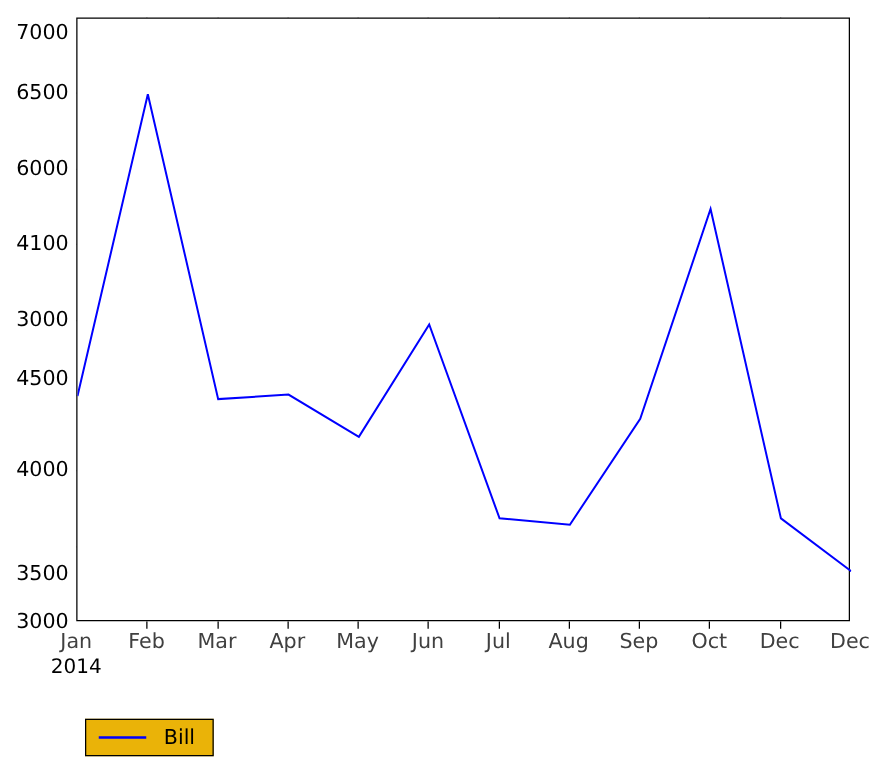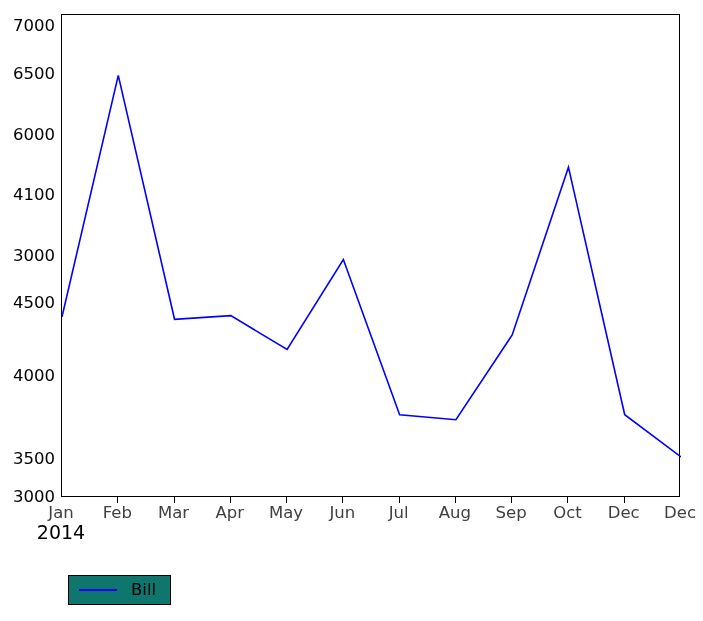--- a/index.html
+++ b/index.html
@@ -84,21 +84,21 @@
     font-size: 16.5px;
     line-height: 19px;
     text-align: left;
     white-space: nowrap;
     color: #404040;
     transform: translateX(-50%);
   }
   #xaxis-year {
     position: absolute;
     top: 523px;
-    font-size: 19px;
+    font-size: 16px;
     line-height: 19px;
     white-space: nowrap;
     color: #000000;
     transform: translateX(-50%);
   }
   #xaxis-title {
     position: absolute;
     top: 547px;
     left: 0;
     width: 703px;
@@ -106,21 +106,21 @@
     font-size: 16.5px;
     line-height: 20px;
     color: #000000;
   }
   
   #legend {
     position: absolute;
     left: 68px;
     top: 575px;
     border: 1px solid #000000;
-    background: #0f766e;
+    background: #eab308;
     box-sizing: border-box;
     padding: 5px 14px 5px 10px;
     display: flex;
     align-items: center;
     gap: 14px;
   }
   #legend-line-swatch {
     display: block;
     width: 38px;
     height: 2px;

